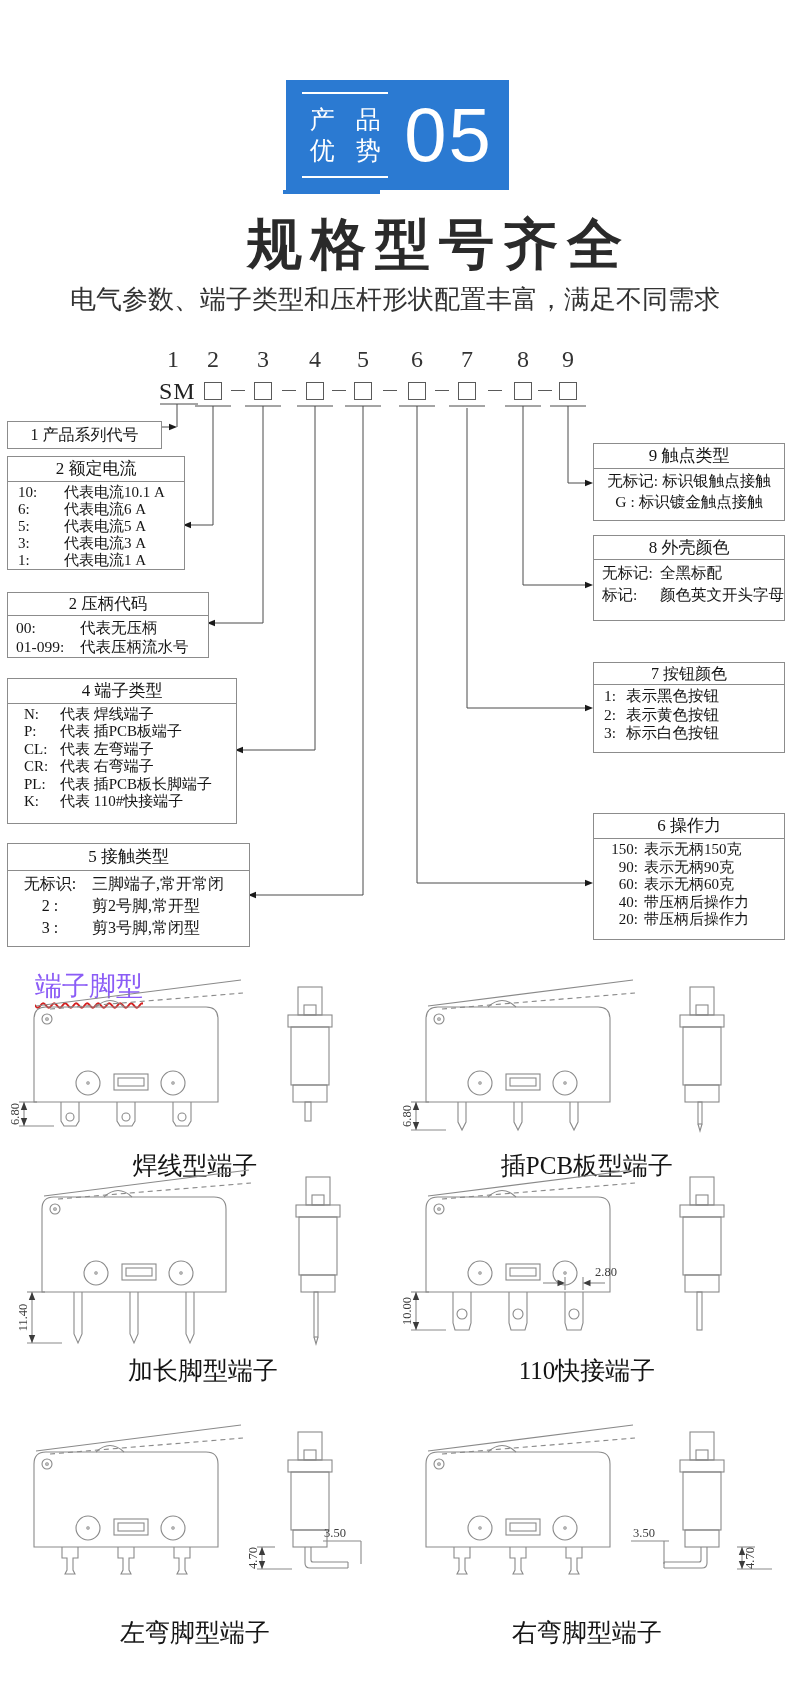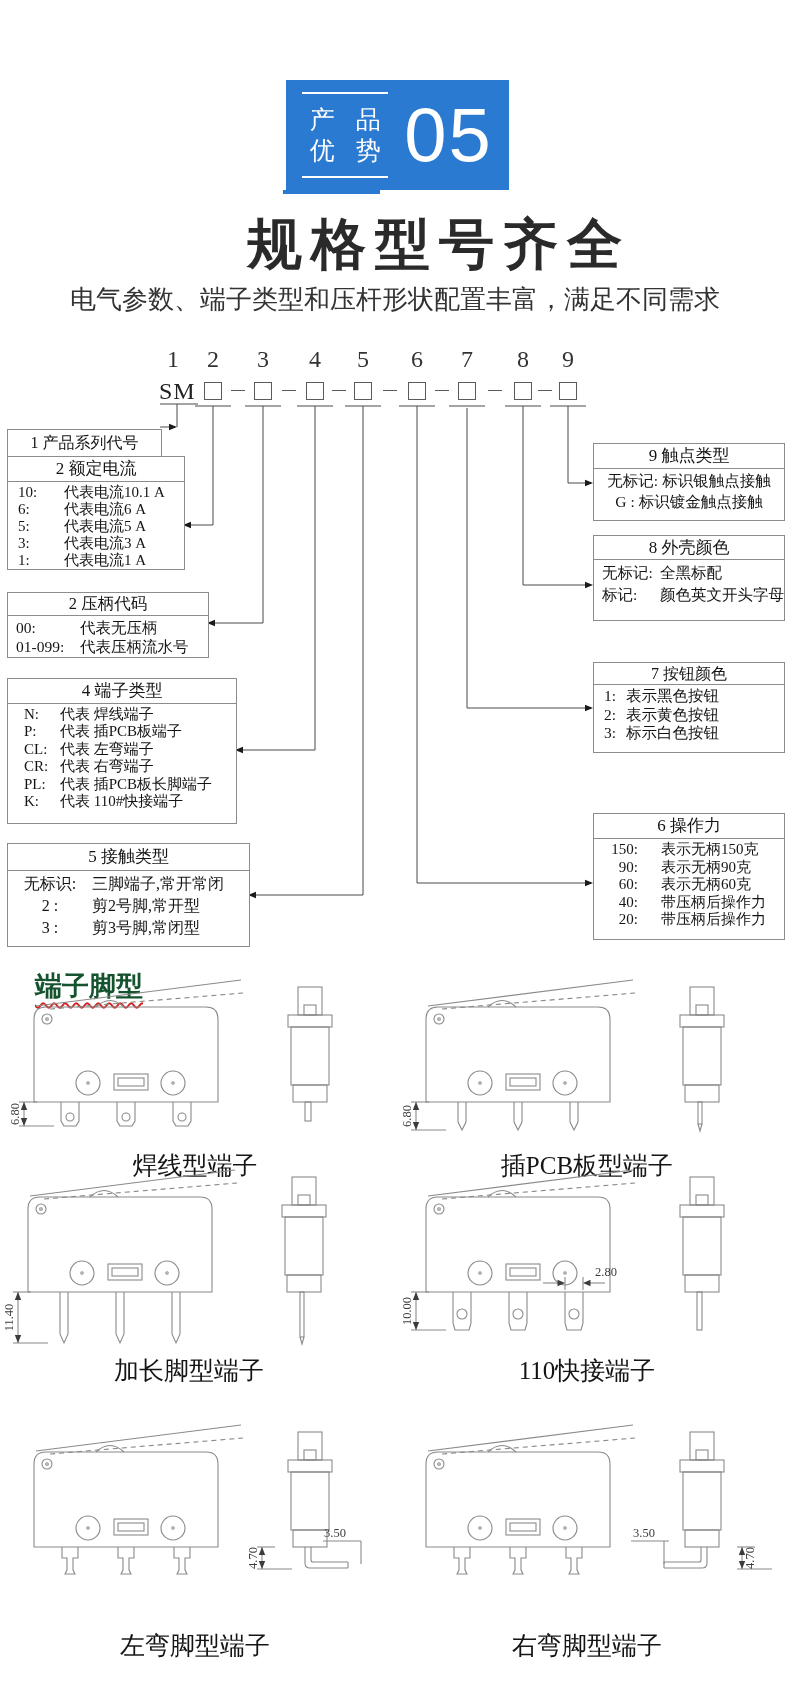--- a/index.html
+++ b/index.html
@@ -25,65 +25,65 @@
   .connectors{position:absolute;left:0;top:0;}
   .pn{position:absolute;top:21px;width:24px;text-align:center;font-size:24px;color:#333;}
   .sm{position:absolute;left:159px;top:53px;font-size:24px;color:#222;letter-spacing:1px;}
   .sq{position:absolute;top:57px;width:16px;height:16px;border:1.5px solid #5a5a5a;background:#fff;}
   .dash{position:absolute;top:65px;width:14px;height:0;border-top:1.6px solid #5a5a5a;}
   .gbox{position:absolute;border:1px solid #8c8c8c;background:#fff;color:#141414;overflow:hidden;}
   .ghead{text-align:center;border-bottom:1px solid #8c8c8c;font-size:17px;}
   .gitems{padding-top:2px;}
   .gitem{display:flex;white-space:nowrap;}
   .gcode{flex:none;}
-  .g1{left:7px;top:104px;width:153px;height:26px;}
+  .g1{left:7px;top:96px;width:153px;height:26px;}
   .g1 .ghead{border-bottom:none;line-height:26px;font-size:16px;}
   .g2{left:7px;top:131px;width:176px;height:112px;}
   .g2 .ghead{line-height:24px;}
   .g2 .gitem{font-size:15px;line-height:17px;}
   .g2 .gcode{width:46px;padding-left:10px;}
   .g3{left:7px;top:267px;width:200px;height:64px;}
   .g3 .ghead{line-height:22px;font-size:16.5px;}
   .g3 .gitem{font-size:15.5px;line-height:19px;}
   .g3 .gcode{width:64px;padding-left:8px;}
   .g4{left:7px;top:353px;width:228px;height:144px;}
   .g4 .ghead{line-height:24px;}
   .g4 .gitem{font-size:15px;line-height:17.4px;}
   .g4 .gcode{width:36px;padding-left:16px;}
   .g5{left:7px;top:518px;width:241px;height:102px;}
   .g5 .ghead{line-height:26px;}
   .g5 .gitem{font-size:16px;line-height:22px;}
   .g5 .gcode{width:84px;text-align:center;}
   .g6{left:593px;top:488px;width:190px;height:125px;}
   .g6 .ghead{line-height:24px;}
   .g6 .gitem{font-size:15px;line-height:17.6px;}
-  .g6 .gcode{width:44px;text-align:right;margin-right:23px;}
+  .g6 .gcode{width:44px;text-align:right;margin-right:6px;}
   .g7{left:593px;top:337px;width:190px;height:89px;}
   .g7 .ghead{line-height:21px;font-size:16px;}
   .g7 .gitem{font-size:15.5px;line-height:18.5px;}
   .g7 .gcode{width:22px;padding-left:10px;}
   .g8{left:593px;top:210px;width:190px;height:84px;}
   .g8 .ghead{line-height:23px;}
   .g8 .gitem{font-size:15.5px;line-height:22px;}
   .g8 .gcode{width:58px;padding-left:8px;}
   .g9{left:593px;top:118px;width:190px;height:76px;}
   .g9 .ghead{line-height:24px;}
   .g9 .gitem{font-size:15.5px;line-height:20.5px;justify-content:center;}
   .g9 .gcode{margin-right:4px;}
   
-  .theading{position:absolute;left:35px;top:968px;margin:0;font-size:27px;font-weight:bold;color:#14532d;
+  .theading{position:absolute;left:35px;top:968px;margin:0;font-size:27px;font-weight:normal;color:#8b5cf6;
             text-decoration:underline;text-decoration-style:wavy;text-decoration-thickness:2px;
             text-underline-offset:7px;}
   .cell{position:absolute;width:370px;margin:0;}
   .c1{left:10px;top:975px;}  .c2{left:402px;top:975px;}
-  .c3{left:4px;top:1165px;} .c4{left:402px;top:1165px;}
+  .c3{left:18px;top:1165px;} .c4{left:402px;top:1165px;}
   .c5{left:10px;top:1420px;} .c6{left:402px;top:1420px;}
   .cap{text-align:center;font-family:"Liberation Serif","DejaVu Serif",serif;
        font-size:25px;color:#141414;margin-top:0;}
-  .c5 .cap,.c6 .cap{margin-top:35px;font-family:Liberation Serif, serif;}
+  .c5 .cap,.c6 .cap{margin-top:22px;font-family:Liberation Serif, serif;}
 </style>
 </head>
 <body>
 
 <div class="page">
 
   <div class="badge" style="background: rgb(43, 122, 210);">
     <div class="badge-left">
       <div class="badge-rule"></div>
       <div class="badge-zh">

